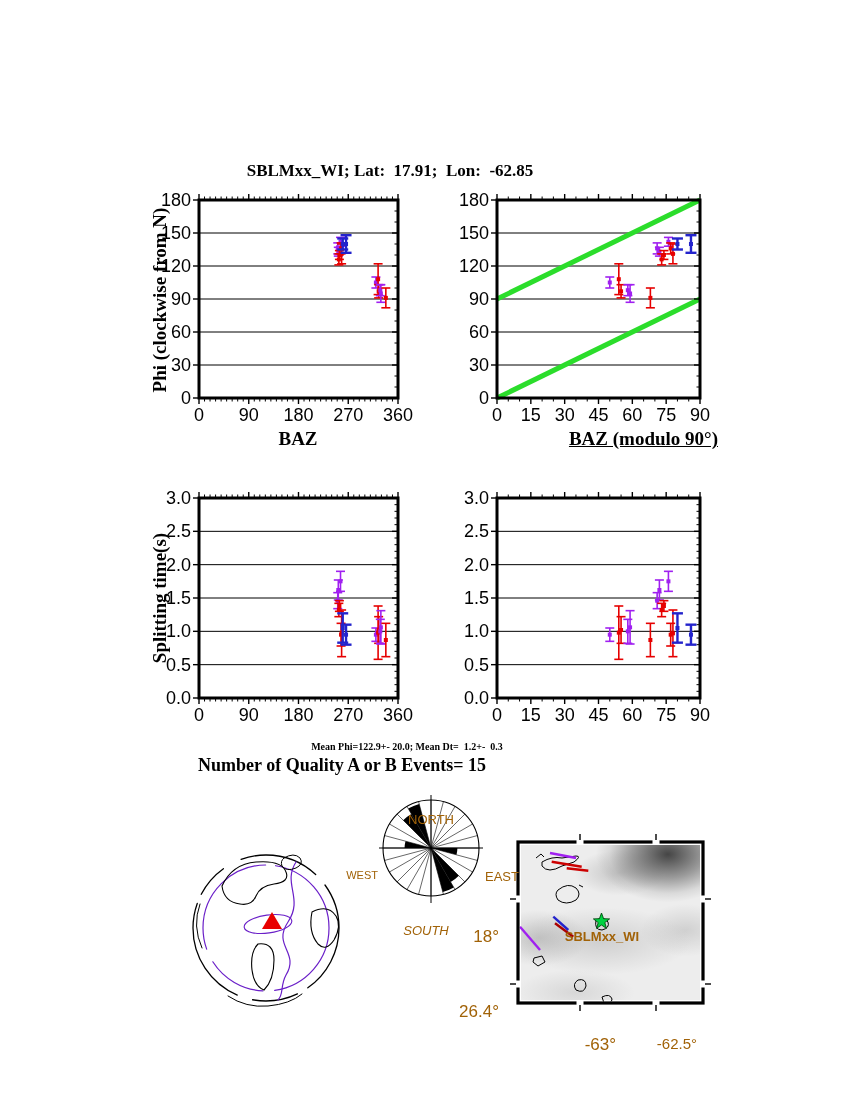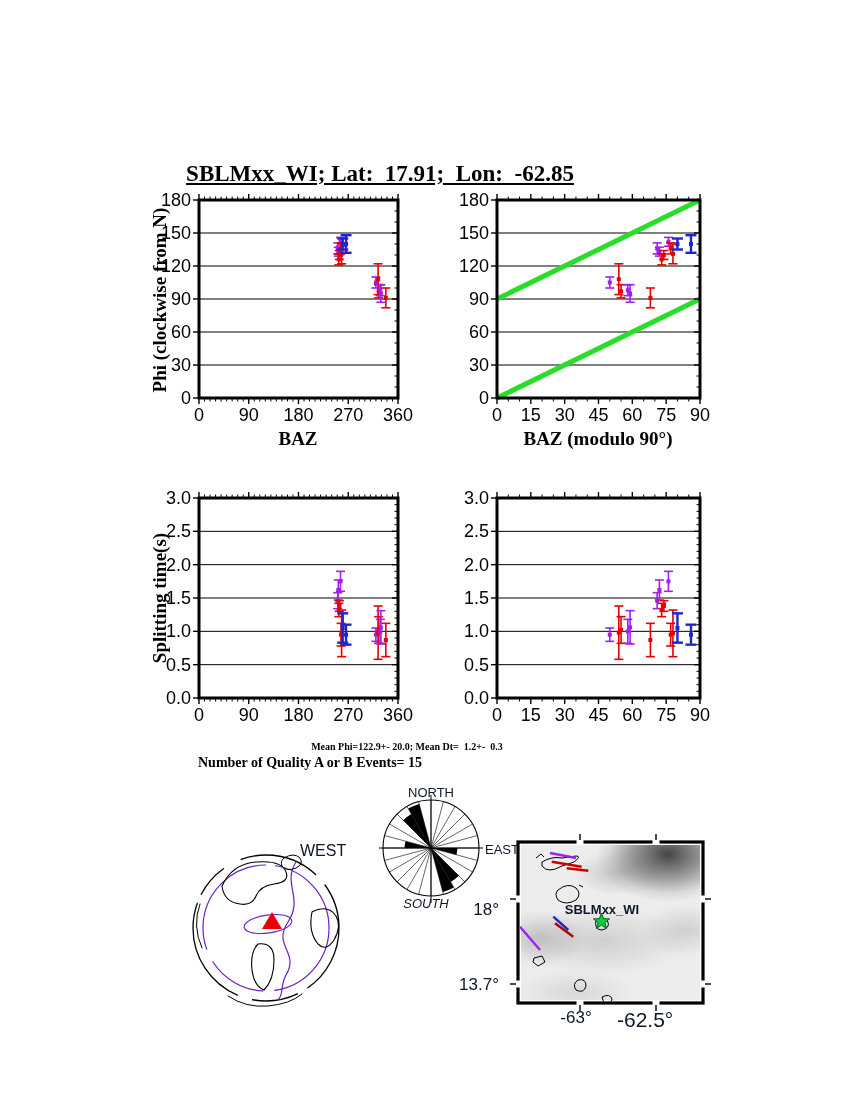--- a/index.html
+++ b/index.html
@@ -1,59 +1,59 @@
 <!DOCTYPE html>
 <html><head>
 <meta charset="utf-8">
 <style>
   html,body{margin:0;padding:0;background:#fff;}
   body{width:850px;height:1100px;position:relative;overflow:hidden;
        font-family:"Liberation Sans","DejaVu Sans",sans-serif;}
   .abs{position:absolute;}
   .serifb{font-family:"Liberation Serif","DejaVu Serif",serif;font-weight:bold;color:#000;}
-  .sans{font-family:"Liberation Sans","DejaVu Sans",sans-serif;color:#0f172a;}
+  .sans{font-family:"Liberation Sans","DejaVu Sans",sans-serif;color:#a16207;margin-top:27px;}
   .pre{white-space:pre;}
   .vlabel{transform:rotate(-90deg);text-align:center;}
   #map-terrain{
      left:521px;top:845px;width:179px;height:155px;
      background-color:#ededed;
      background-image:
        radial-gradient(90px 60px at 82% 6%, rgba(40,40,40,0.85), rgba(90,90,90,0.55) 40%, rgba(160,160,160,0.25) 65%, rgba(200,200,200,0) 80%),
        radial-gradient(60px 30px at 55% 18%, rgba(120,120,120,0.35), rgba(120,120,120,0) 75%),
        radial-gradient(70px 40px at 10% 60%, rgba(140,140,140,0.40), rgba(140,140,140,0) 70%),
        radial-gradient(120px 45px at 45% 62%, rgba(170,170,170,0.45), rgba(170,170,170,0) 75%),
        radial-gradient(60px 35px at 92% 55%, rgba(165,165,165,0.40), rgba(165,165,165,0) 75%),
        radial-gradient(80px 30px at 30% 95%, rgba(175,175,175,0.35), rgba(175,175,175,0) 75%);
      z-index:1;}
   #gfx{left:0;top:0;z-index:2;}
   .txt{z-index:3;}
 </style>
 </head>
 <body>
 
-<div class="abs txt serifb pre" style="left:180px;top:161px;width:400px;text-align:center;font-size:23px;text-decoration:underline;">SBLMxx_WI; Lat:  17.91;  Lon:  -62.85</div>
+<div class="abs txt serifb pre" style="left:190px;top:161px;width:400px;text-align:center;font-size:17px;">SBLMxx_WI; Lat:  17.91;  Lon:  -62.85</div>
 
 <div class="abs txt serifb vlabel" style="left:40px;top:289px;width:240px;font-size:19px;">Phi (clockwise from N)</div>
 <div class="abs txt serifb vlabel" style="left:40px;top:587px;width:240px;font-size:19px;">Splitting time(s)</div>
 
 <div class="abs txt serifb" style="left:248px;top:428px;width:100px;text-align:center;font-size:19px;">BAZ</div>
-<div class="abs txt serifb" style="left:478px;top:428px;width:240px;text-align:center;font-size:19px;">BAZ (modulo 90°)</div>
+<div class="abs txt serifb" style="left:478px;top:428px;width:240px;text-align:right;font-size:19px;text-decoration:underline;">BAZ (modulo 90°)</div>
 
 <div class="abs txt serifb pre" style="left:207px;top:741px;width:400px;text-align:center;font-size:10px;font-family:Liberation Serif, serif;">Mean Phi=122.9+- 20.0; Mean Dt=  1.2+-  0.3</div>
-<div class="abs txt serifb pre" style="left:198px;top:755px;font-size:14px;">Number of Quality A or B Events= 15</div>
+<div class="abs txt serifb pre" style="left:198px;top:755px;font-size:18px;">Number of Quality A or B Events= 15</div>
 
 <div class="abs txt sans" style="left:388px;top:785px;width:86px;text-align:center;font-size:13px;">NORTH</div>
 <div class="abs txt sans" style="left:384px;top:896px;width:84px;text-align:center;font-size:13px;font-style:italic;">SOUTH</div>
-<div class="abs txt sans" style="left:300px;top:842px;width:78px;font-size:16px;">WEST</div>
+<div class="abs txt sans" style="left:300px;top:842px;width:78px;text-align:right;font-size:11px;">WEST</div>
 <div class="abs txt sans" style="left:485px;top:842px;width:78px;text-align:left;font-size:13px;">EAST</div>
 
 <div class="abs txt sans" style="left:419px;top:900px;width:80px;text-align:right;font-size:17px;">18°</div>
-<div class="abs txt sans" style="left:419px;top:975px;width:80px;text-align:right;font-size:17px;">13.7°</div>
-<div class="abs txt sans" style="left:536px;top:1008px;width:80px;text-align:center;font-size:17px;">-63°</div>
-<div class="abs txt sans" style="left:617px;top:1008px;width:80px;text-align:left;font-size:21px;">-62.5°</div>
+<div class="abs txt sans" style="left:419px;top:975px;width:80px;text-align:right;font-size:17px;">26.4°</div>
+<div class="abs txt sans" style="left:536px;top:1008px;width:80px;text-align:right;font-size:17px;">-63°</div>
+<div class="abs txt sans" style="left:617px;top:1008px;width:80px;text-align:right;font-size:15px;">-62.5°</div>
 
 <div class="abs txt sans" style="left:552px;top:902px;width:100px;text-align:center;font-size:13px;font-weight:bold;z-index:4;">SBLMxx_WI</div>
 
 <div id="map-terrain" class="abs"></div>
 
 <svg id="gfx" class="abs" width="850" height="1100" viewBox="0 0 850 1100">
     <g>
       <line x1="199" y1="365" x2="398" y2="365" stroke="#000" stroke-width="1"></line>
       <line x1="199" y1="332" x2="398" y2="332" stroke="#000" stroke-width="1"></line>
       <line x1="199" y1="299" x2="398" y2="299" stroke="#000" stroke-width="1"></line>

